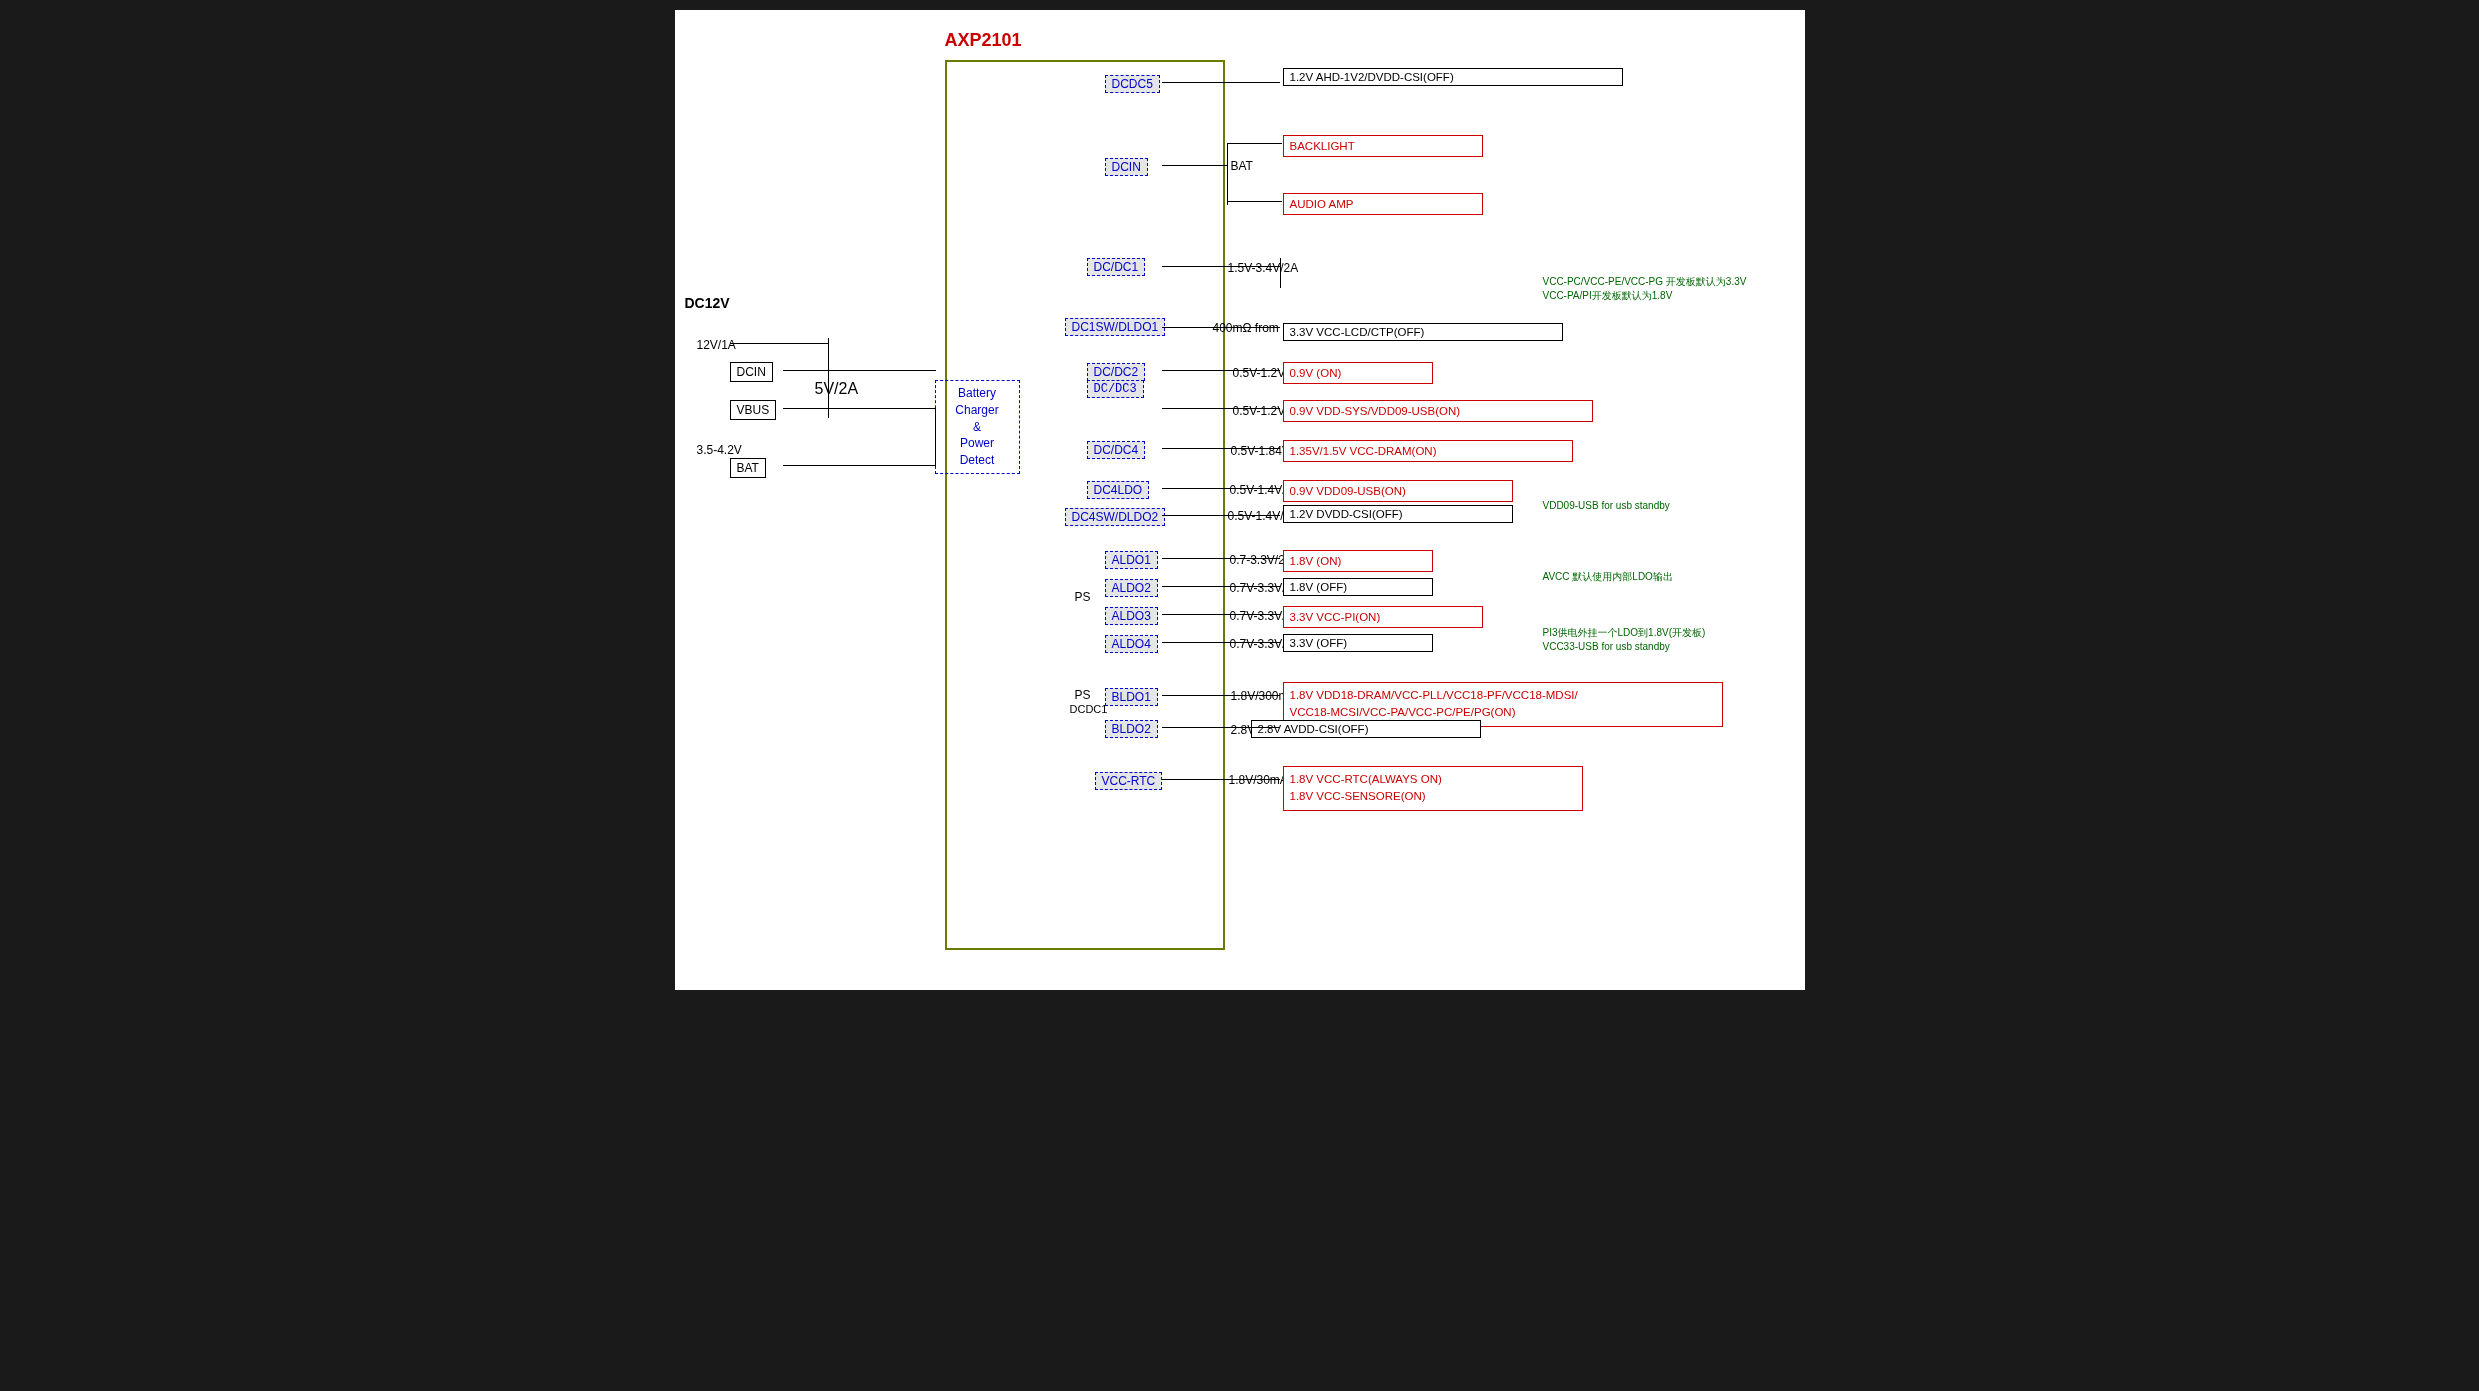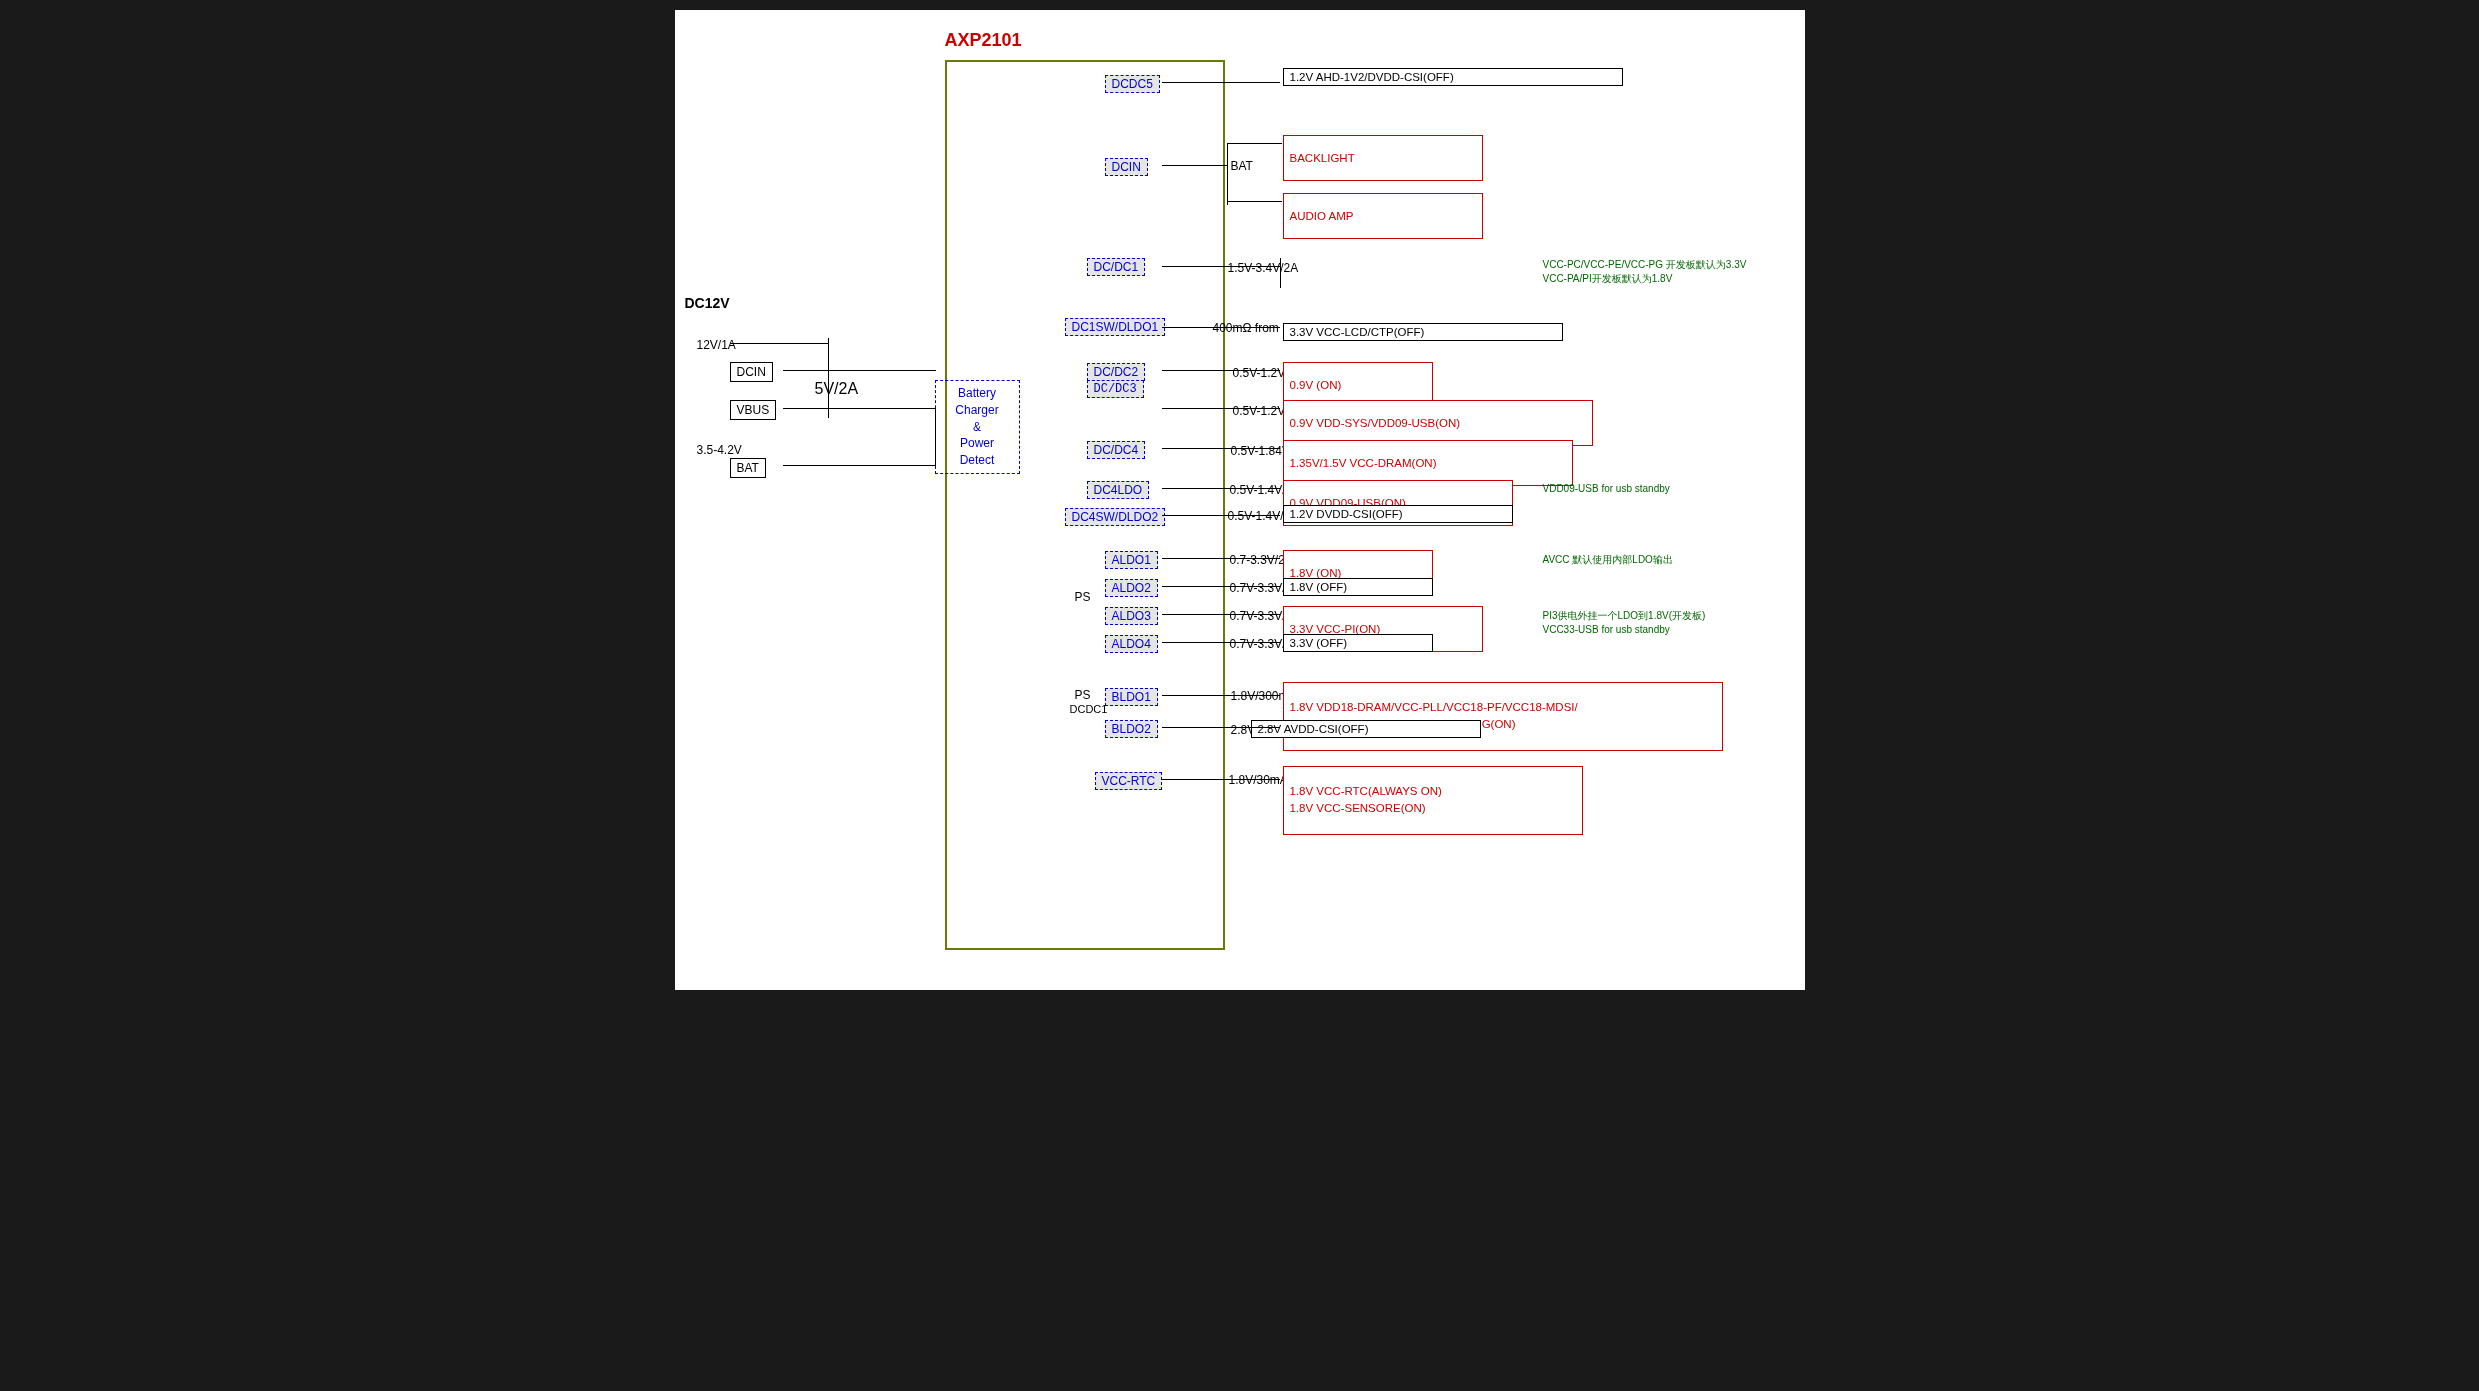--- a/index.html
+++ b/index.html
@@ -61,21 +61,21 @@
       font-size: 12px;
       padding: 1px 6px;
       background: #e5e5e5;
     }
     
     .output-box {
       position: absolute;
       border: 1px solid #cc0000;
       color: #cc0000;
       font-size: 11.5px;
-      padding: 16px 6px;
+      padding: 4px 6px;
       background: #fff;
     }
     
     .output-box-black {
       position: absolute;
       border: 1px solid #000;
       color: #000;
       font-size: 11.5px;
       padding: 2px 6px;
       background: #fff;
@@ -95,20 +95,21 @@
     .spec-text {
       position: absolute;
       font-size: 12px;
       color: #000;
     }
     
     .note-green {
       position: absolute;
       font-size: 10px;
       color: #006600;
+      margin-top: 17px;
     }
   </style>
 </head>
 <body>
 
 <div class="diagram-container">
 
   <div class="chip-title">AXP2101</div>
 
   <div class="chip-box"></div>

